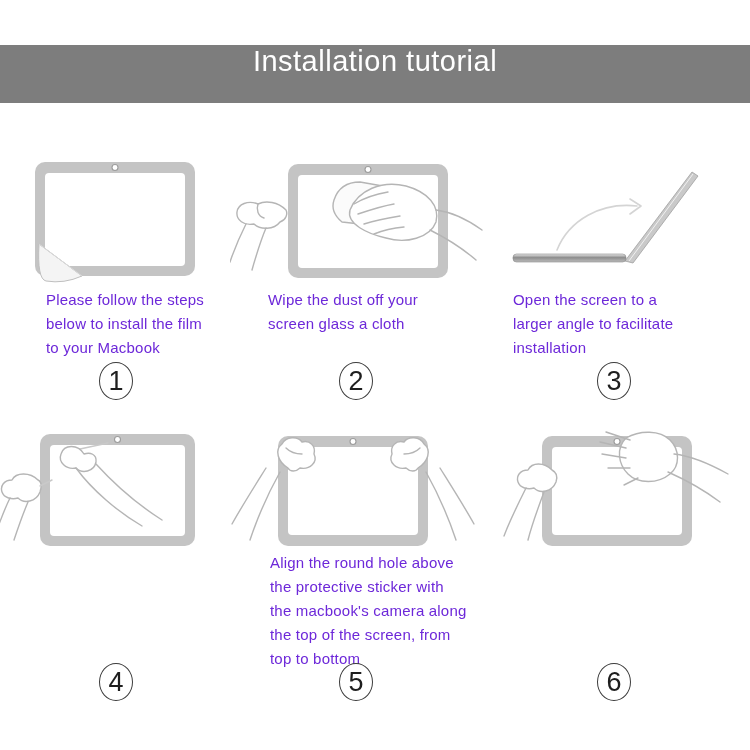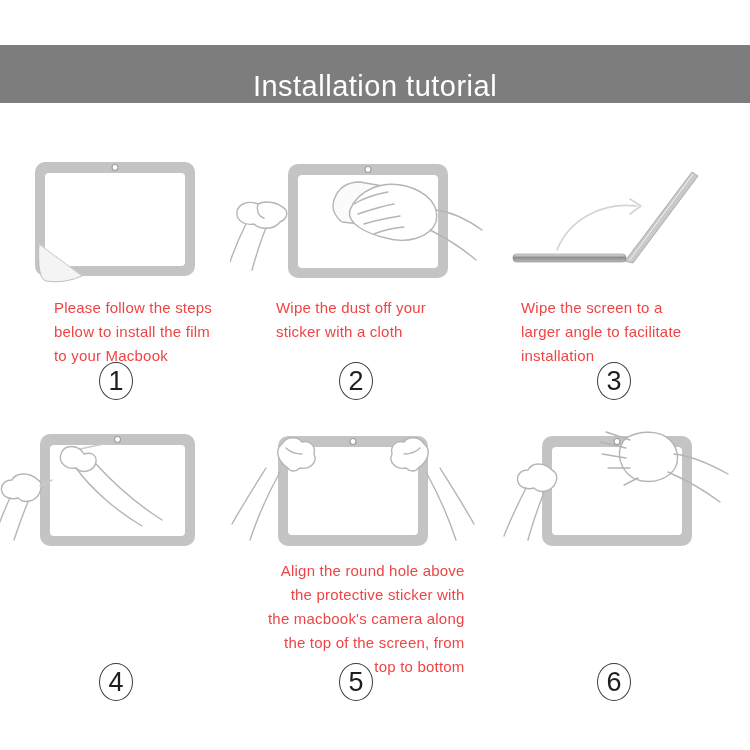--- a/index.html
+++ b/index.html
@@ -2,49 +2,49 @@
 <html><head>
 <meta charset="utf-8">
 <style>
   html,body{margin:0;padding:0;}
   body{
     width:750px;height:750px;position:relative;background:#ffffff;
     font-family:"Liberation Sans", sans-serif;overflow:hidden;
   }
   .header{
     position:absolute;left:0;top:45px;width:750px;height:58px;
-    background:#7d7d7d;display:flex;align-items:flex-end;justify-content:center;
+    background:#7d7d7d;display:flex;align-items:flex-start;justify-content:center;
   }
   .header h1{
     margin:0;color:#ffffff;font-size:29px;font-weight:400;letter-spacing:.5px;
   }
   .step{position:absolute;}
   .illus{position:absolute;}
   .illus svg{display:block;}
   .desc{
-    position:absolute;margin:8px;color:#ef4444;font-size:15px;line-height:24px;
+    position:absolute;margin:0;color:#6d28d9;font-size:15px;line-height:24px;
     white-space:pre-line;letter-spacing:.2px;
   }
   .badge{
     position:absolute;width:34px;height:38px;border:1.6px solid #3c3c3c;
     border-radius:50%;display:flex;align-items:center;justify-content:center;
     color:#1e1e1e;font-size:27px;font-weight:400;box-sizing:border-box;
   }
   
   #s1{left:20px;top:150px;width:225px;height:270px;}
   #s2{left:230px;top:150px;width:265px;height:270px;}
   #s3{left:497px;top:150px;width:253px;height:270px;}
   #s4{left:0px;top:425px;width:245px;height:300px;}
   #s5{left:230px;top:425px;width:265px;height:300px;}
   #s6{left:490px;top:425px;width:260px;height:300px;}
   #s1 .illus{left:10px;top:8px;}   #s1 .desc{left:26px;top:138px;}  #s1 .badge{left:79px;top:212px;}
   #s2 .illus{left:0px;top:8px;}    #s2 .desc{left:38px;top:138px;}  #s2 .badge{left:109px;top:212px;}
   #s3 .illus{left:8px;top:14px;}   #s3 .desc{left:16px;top:138px;}  #s3 .badge{left:100px;top:212px;}
   #s4 .illus{left:0px;top:3px;}    #s4 .desc{left:40px;top:126px;}  #s4 .badge{left:99px;top:238px;}
-  #s5 .illus{left:0px;top:3px;}    #s5 .desc{left:30px;top:126px;text-align:right;}  #s5 .badge{left:109px;top:238px;}
+  #s5 .illus{left:0px;top:3px;}    #s5 .desc{left:40px;top:126px;}  #s5 .badge{left:109px;top:238px;}
   #s6 .illus{left:0px;top:3px;}    #s6 .desc{left:23px;top:126px;}  #s6 .badge{left:107px;top:238px;}
 </style>
 </head>
 <body>
 
 <header class="header">
   <h1>Installation tutorial</h1>
 </header>
 
 <section class="step" id="s1">
@@ -87,21 +87,21 @@
         <path d="M124,46 C134,40 146,36 158,34" fill="none"></path>
         <path d="M128,56 C140,52 152,48 164,46" fill="none"></path>
         <path d="M134,66 C146,62 158,60 170,58" fill="none"></path>
         <path d="M144,76 C154,72 164,70 174,69" fill="none"></path>
         <path d="M206,52 C222,54 238,62 252,72" fill="none"></path>
         <path d="M200,72 C216,80 232,90 246,102" fill="none"></path>
       </g>
     </svg>
   </div>
   <p class="desc">Wipe the dust off your
-sticker with a cloth</p>
+screen glass a cloth</p>
   <div class="badge">2</div>
 </section>
 
 <section class="step" id="s3">
   <div class="illus">
     <svg width="230" height="110" viewBox="0 0 230 110">
       <defs>
         <linearGradient id="g3" x1="0" y1="0" x2="0" y2="1">
           <stop offset="0" stop-color="#e8e8e8"></stop>
           <stop offset="0.45" stop-color="#8d8d8d"></stop>
@@ -112,21 +112,21 @@
         <path d="M120,97 L187,8 L193,12 L128,99 Z" fill="#c9c9c9" stroke="#9f9f9f" stroke-width="0.8"></path>
         <line x1="188" y1="10" x2="124" y2="97" stroke="#f0f0f0" stroke-width="1"></line>
       </g>
       <rect x="8" y="90" width="113" height="8" rx="3.5" fill="url(#g3)" stroke="#8a8a8a" stroke-width="0.6"></rect>
       <g stroke="#d4d4d4" stroke-width="1.6" fill="none" stroke-linecap="round" stroke-linejoin="round">
         <path d="M52,86 C64,56 96,38 132,42"></path>
         <path d="M125,35 L136,42 L125,50"></path>
       </g>
     </svg>
   </div>
-  <p class="desc">Wipe the screen to a
+  <p class="desc">Open the screen to a
 larger angle to facilitate
 installation</p>
   <div class="badge">3</div>
 </section>
 
 <section class="step" id="s4">
   <div class="illus">
     <svg width="245" height="145" viewBox="0 0 245 145">
       <g>
         <rect x="40" y="6" width="155" height="112" rx="10" fill="#c4c4c4"></rect>

